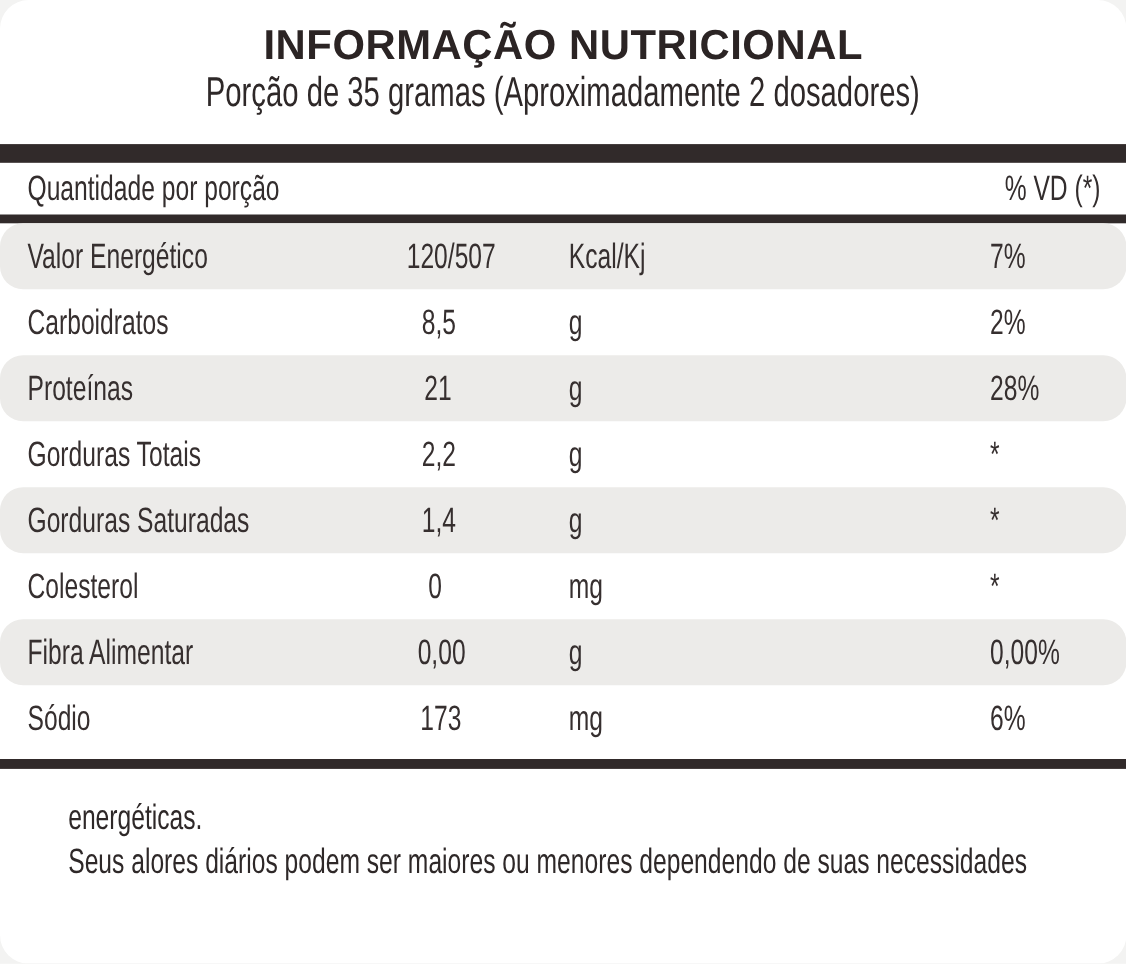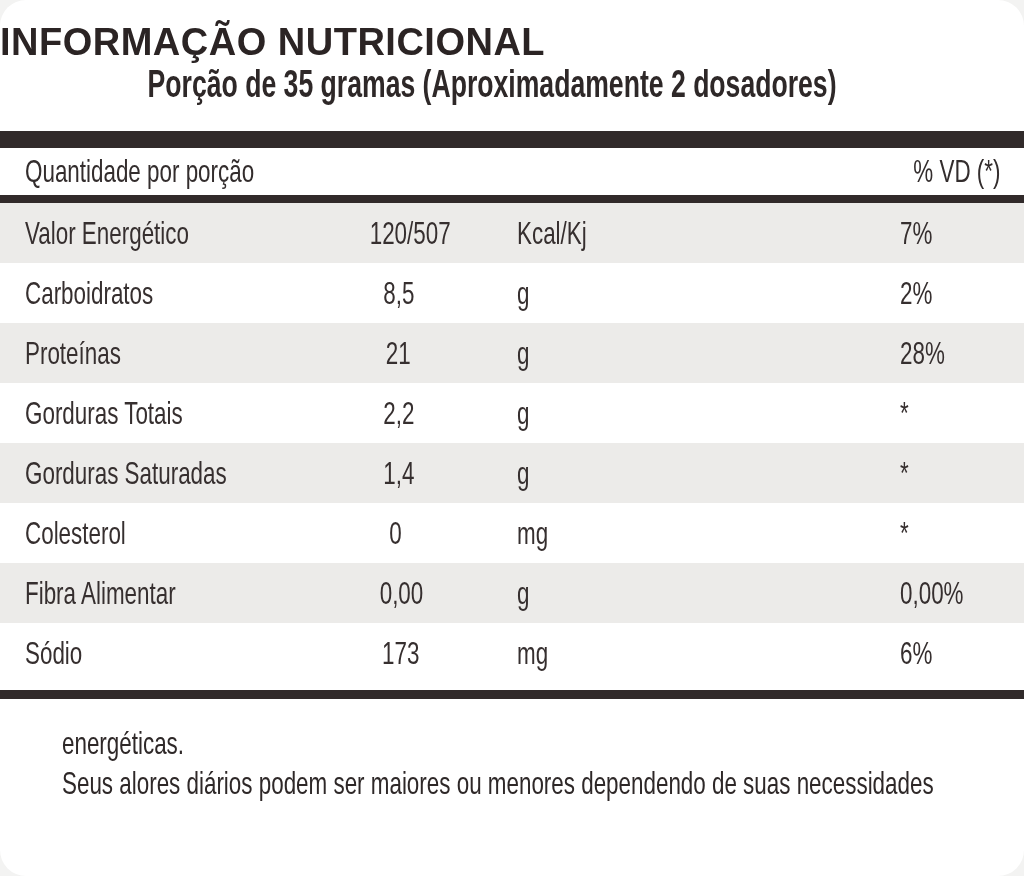--- a/index.html
+++ b/index.html
@@ -17,46 +17,46 @@
   
   .cond {
     display: inline-block;
     transform: scaleX(0.70);
     transform-origin: 0 50%;
     white-space: nowrap;
   }
   .cond.center { transform-origin: 50% 50%; }
   .cond.right  { transform-origin: 100% 50%; }
 
-  .hdr { padding-top: 22px; text-align: left; color: var(--text, #2b2525); }
+  .hdr { padding-top: 22px; text-align: center; color: var(--text, #2b2525); }
   .title {
     font-size: 38px; font-weight: bold; line-height: 40px;
     letter-spacing: 0.5px; color: #2b2424;
   }
-  .subtitle { font-size: 38px; line-height: 44px; font-weight: 700; color: #2e2828; }
+  .subtitle { font-size: 38px; line-height: 44px; font-weight: 400; color: #2e2828; }
 
   .bar { width: 100%; background: var(--bar, #312a2a); }
   .bar.thick  { height: 17px; margin-top: 25px; }
   .bar.thin   { height: 8px; }
   .bar.footer { height: 9px; margin-top: 7px; }
 
   .col-head {
     height: 47px;
     display: flex; justify-content: space-between; align-items: center;
     padding: 0 24px 0 25px;
     font-size: 32px; color: #332d2d;
   }
 
   .rows { width: 100%; }
   .nrow {
     height: 60px;
     display: grid;
     grid-template-columns: 280px 225px 1fr 124px;
     align-items: center;
-    font-size: 32px; color: var(--text, #362f2f);
+    font-size: 32px; color: var(--text, #362f2f); border-radius: 21px;
   }
   .nrow:nth-child(odd) { background: var(--row-alt, #ecebe9); }
   .nrow .lbl  { padding-left: 25px; overflow: visible; }
   .nrow .num  { text-align: center; }
   .nrow .unit { padding-left: 12px; text-align: left; }
   .nrow .vd   { text-align: left; }
 
   .footnote {
     padding: 24px 40px 0 62px;
     font-size: 32px; line-height: 40px; color: #2e2828;

